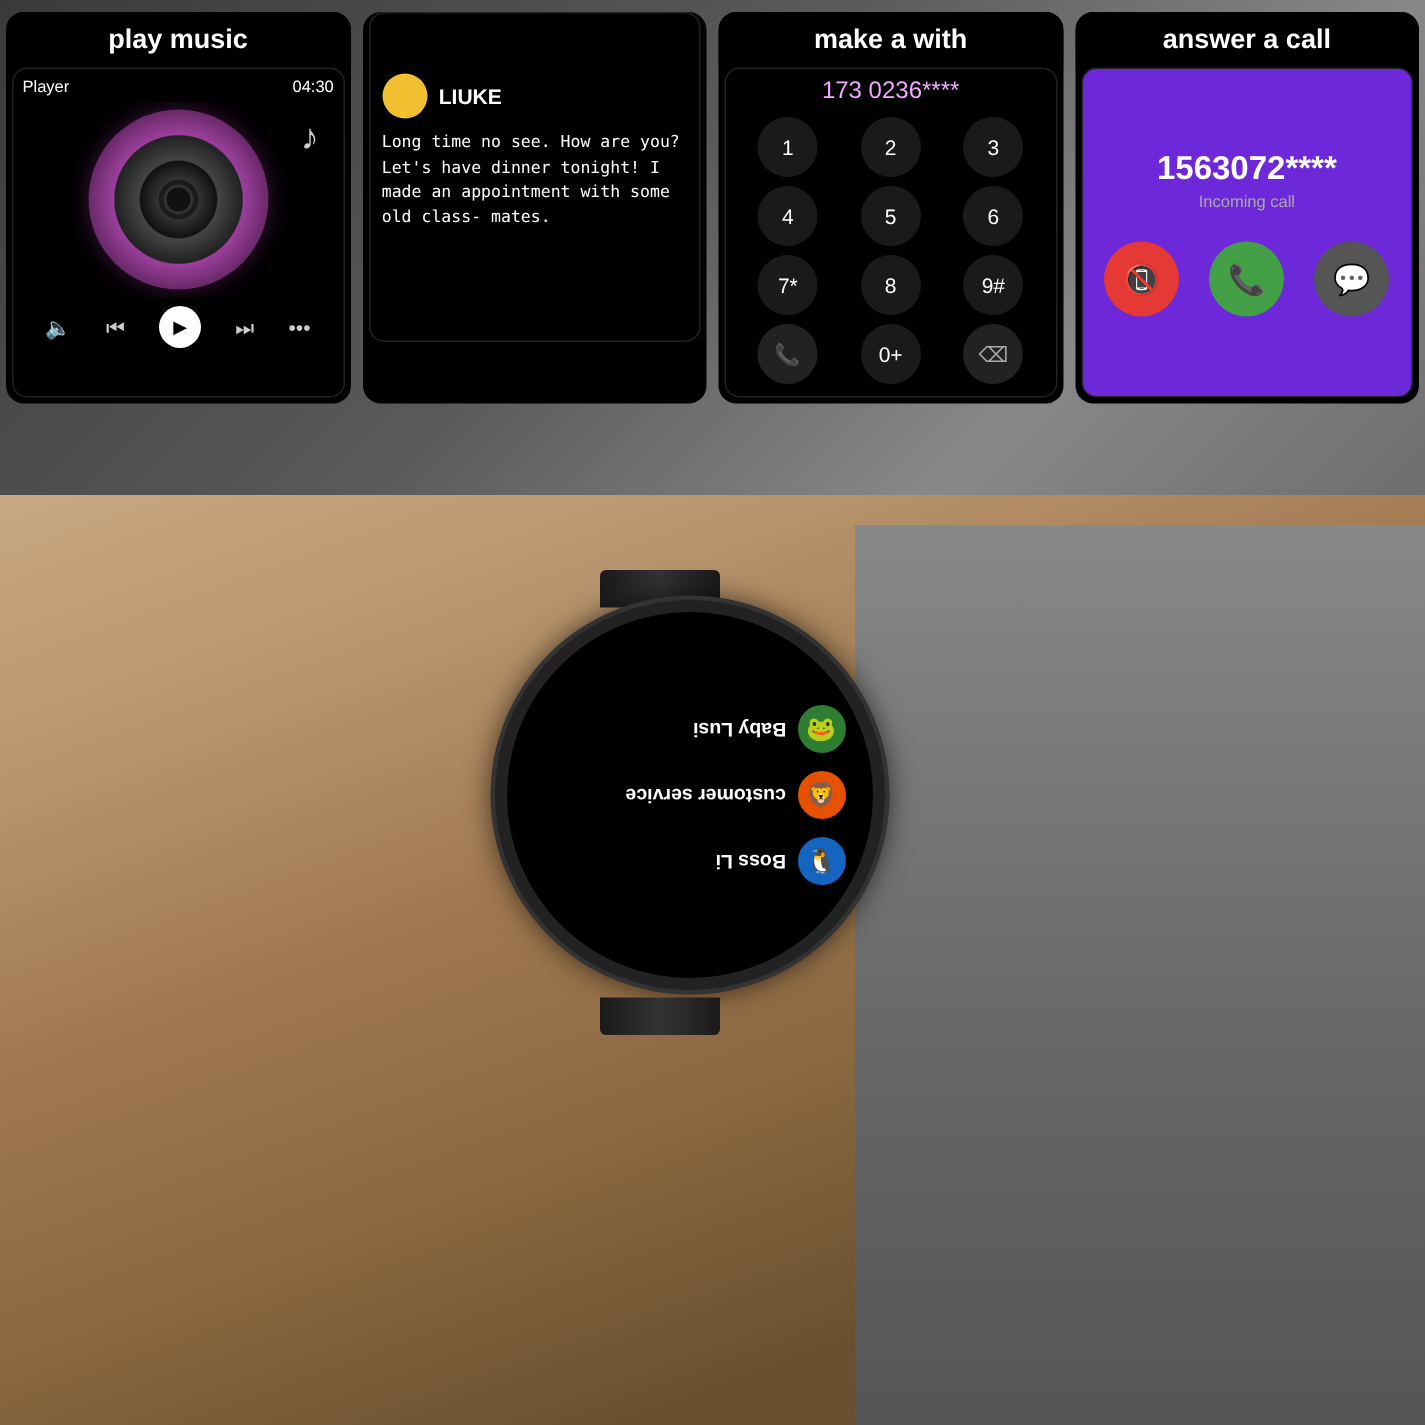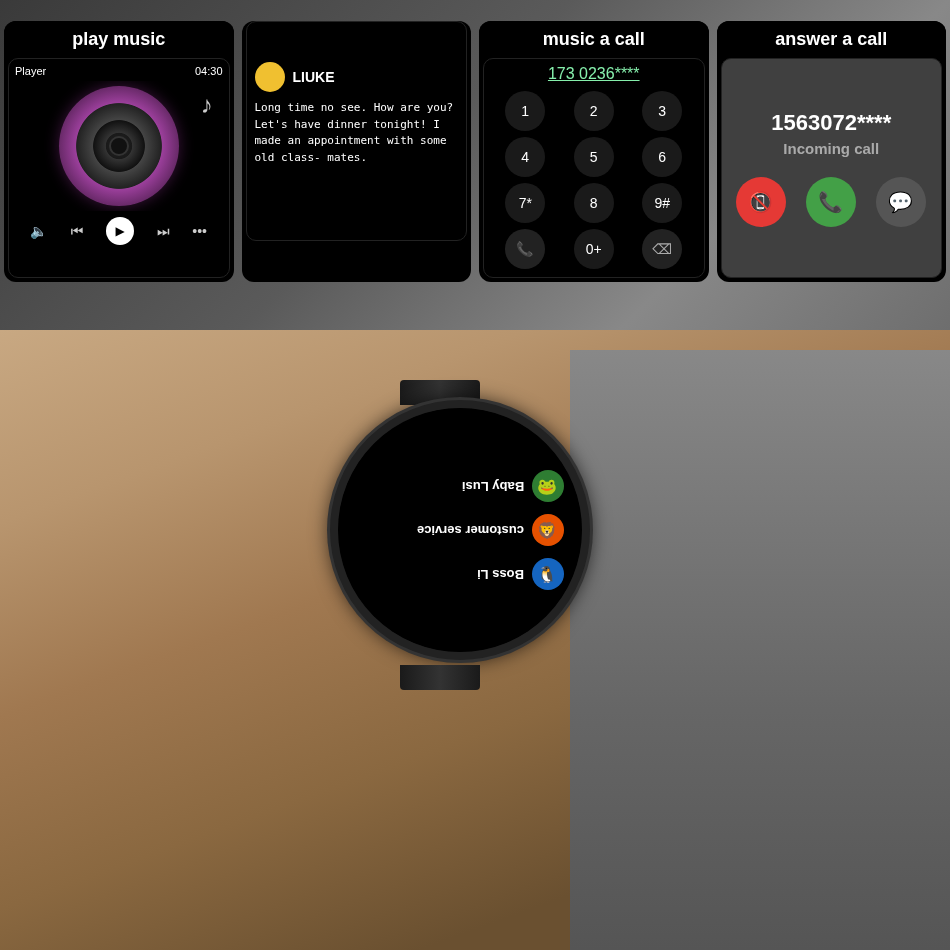--- a/index.html
+++ b/index.html
@@ -122,21 +122,21 @@
       left: 90px;
       width: 80px;
       height: 25px;
       background: linear-gradient(90deg, #1a1a1a, #333, #1a1a1a);
       border-radius: 0 0 4px 4px;
     }
 
     
     .top-panels {
       position: absolute;
-      top: 17px;
+      top: 4px;
       left: 0;
       width: 100%;
       z-index: 10;
       display: flex;
       flex-direction: row;
     }
 
     .panel {
       flex: 1;
       background: #000;
@@ -282,23 +282,22 @@
     .dialer-panel .panel-screen {
       padding: 6px;
       min-height: 220px;
       background: #000;
       color: #fff;
     }
 
     .dialer-number {
       text-align: center;
       font-size: 16px;
-      color: #86efac;
+      color: #f0abfc;
       margin-bottom: 8px;
-      text-decoration: underline;
     }
 
     .dialer-grid {
       display: grid;
       grid-template-columns: repeat(3, 1fr);
       gap: 6px;
       padding: 0 4px;
     }
 
     .dial-btn {
@@ -323,40 +322,39 @@
 
     .dial-btn.del-btn {
       background: #222;
       color: #aaa;
     }
 
     
     .answer-panel .panel-screen {
       padding: 10px;
       min-height: 220px;
-      background: #404040;
+      background: #6d28d9;
       color: #fff;
       display: flex;
       flex-direction: column;
       align-items: center;
       justify-content: center;
     }
 
     .incoming-number {
       font-size: 22px;
       font-weight: bold;
       color: #fff;
       margin-bottom: 4px;
     }
 
     .incoming-label {
-      font-size: 15px;
+      font-size: 11px;
       color: #aaa;
       margin-bottom: 20px;
-      font-weight: bold;
     }
 
     .call-actions {
       display: flex;
       gap: 20px;
       align-items: center;
     }
 
     .call-action-btn {
       width: 50px;
@@ -434,21 +432,21 @@
       <div class="msg-header">
         <div class="msg-avatar"></div>
         <div class="msg-name">LIUKE</div>
       </div>
       <div class="msg-body">Long time no see. How are you? Let's have dinner tonight! I made an appointment with some old class-
 mates.</div>
     </div>
   </div>
 
   <div class="panel dialer-panel">
-    <div class="panel-header">music a call</div>
+    <div class="panel-header">make a with</div>
     <div class="panel-screen">
       <div class="dialer-number">173 0236****</div>
       <div class="dialer-grid">
         <button class="dial-btn">1</button>
         <button class="dial-btn">2</button>
         <button class="dial-btn">3</button>
         <button class="dial-btn">4</button>
         <button class="dial-btn">5</button>
         <button class="dial-btn">6</button>
         <button class="dial-btn">7*</button>

